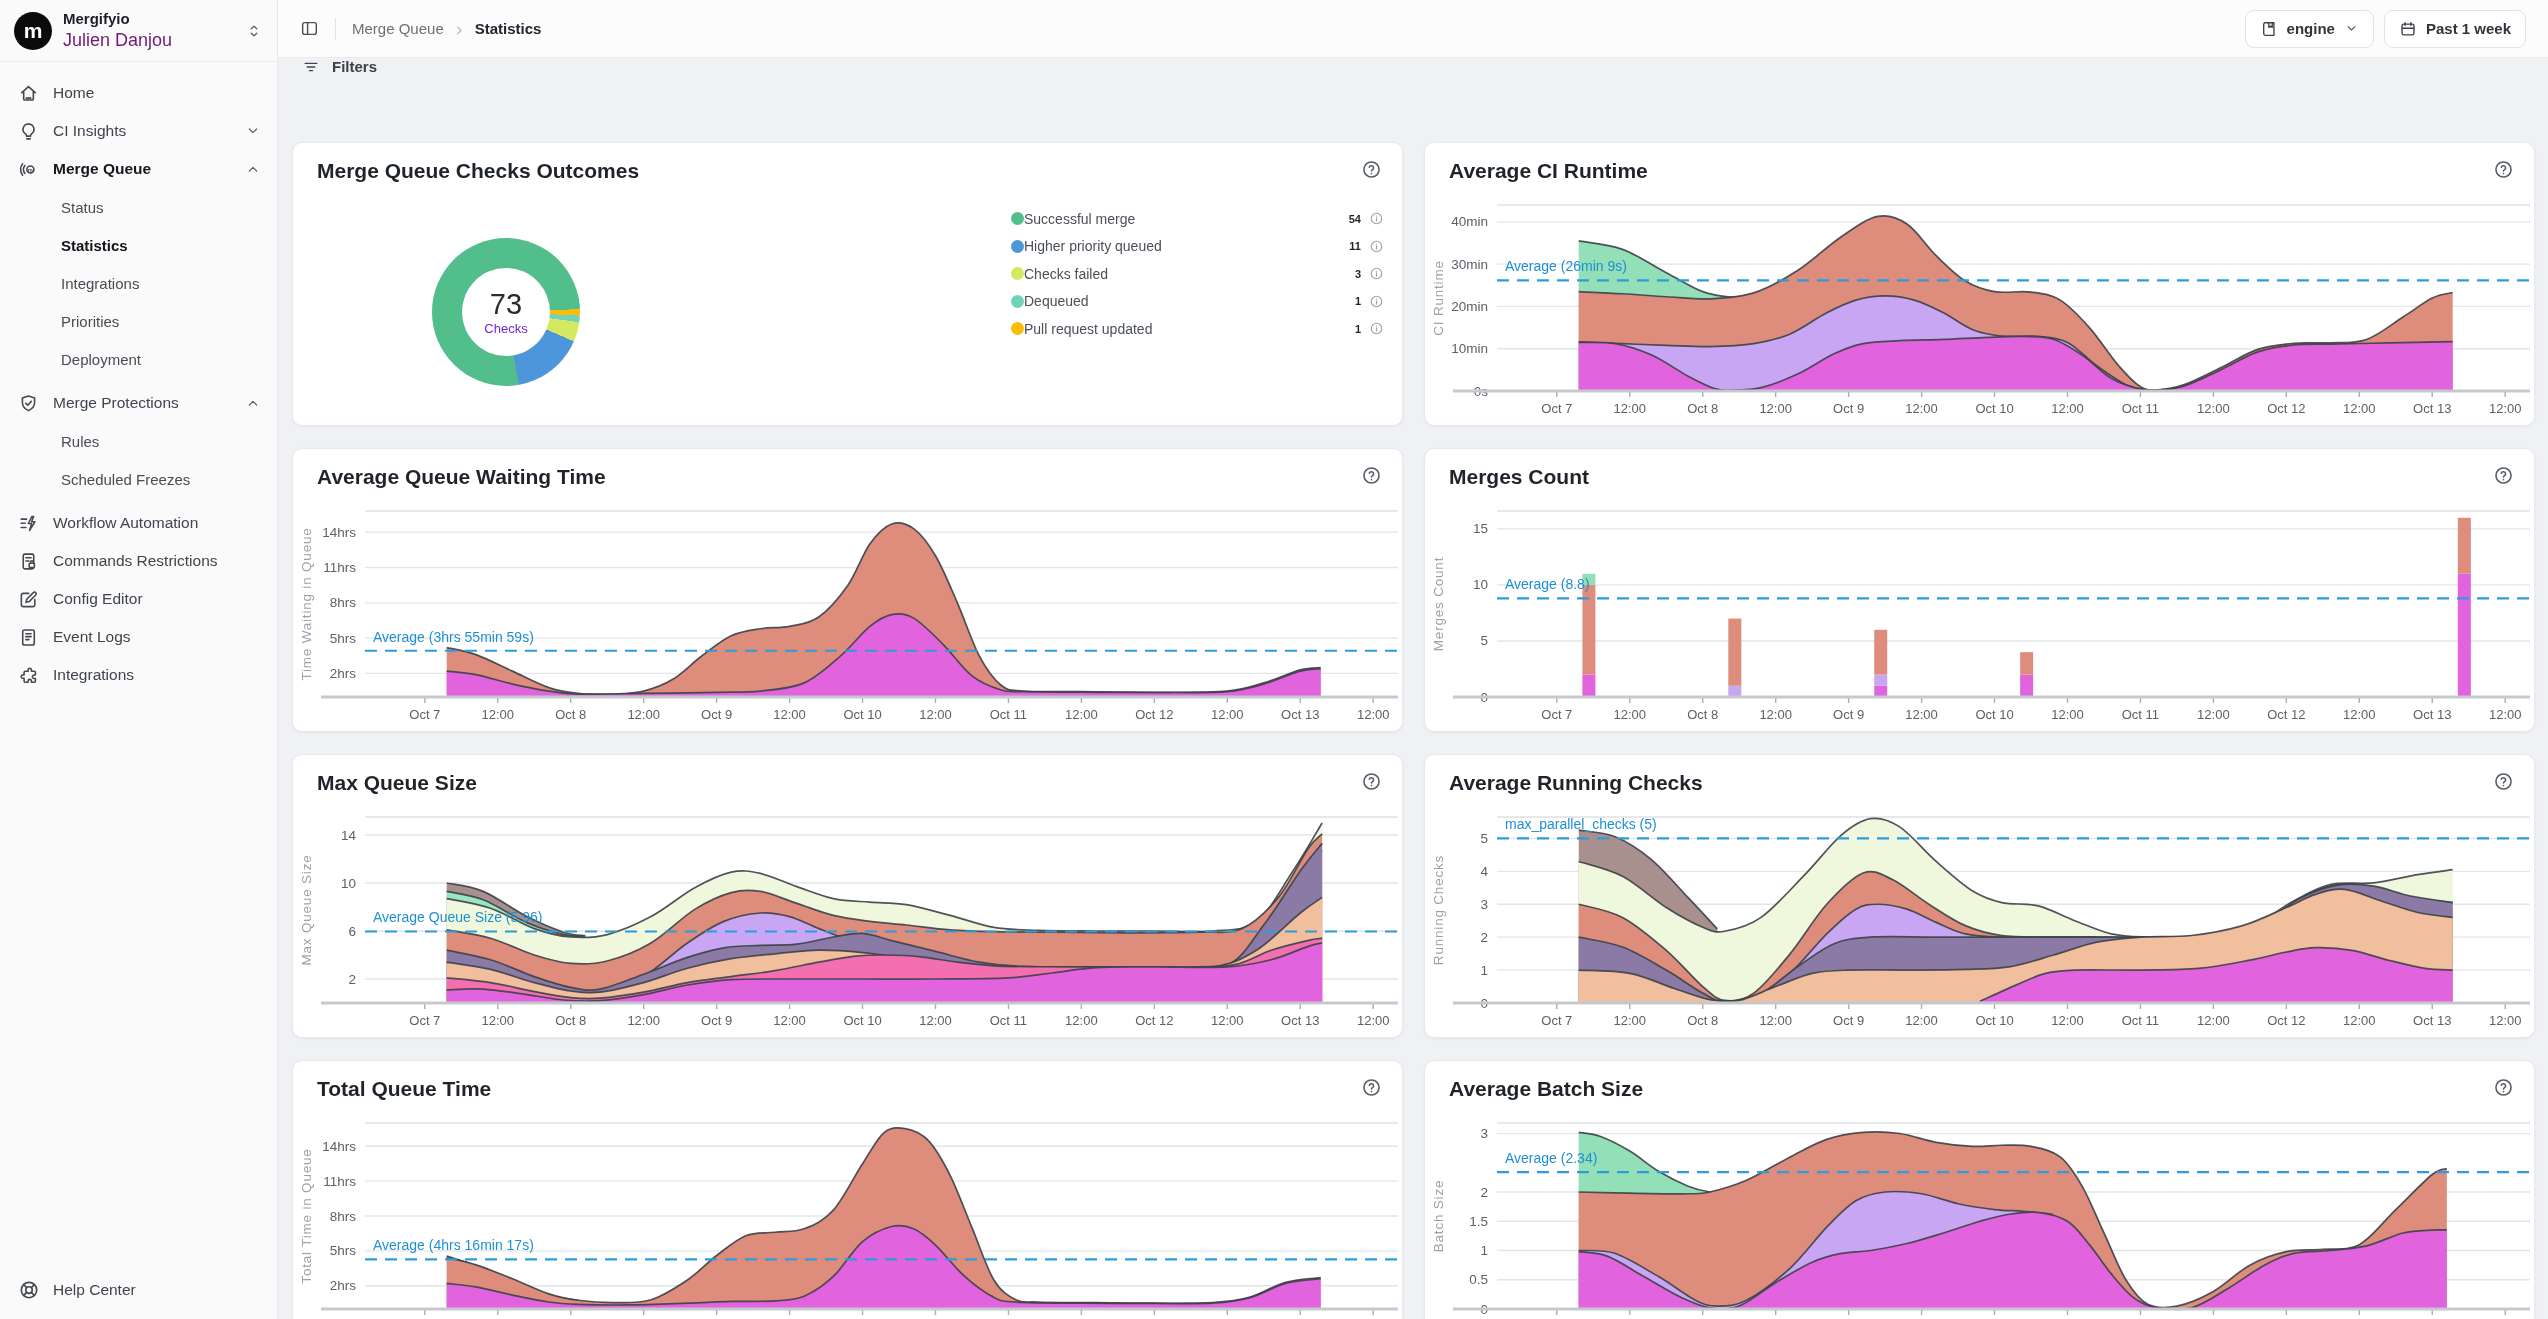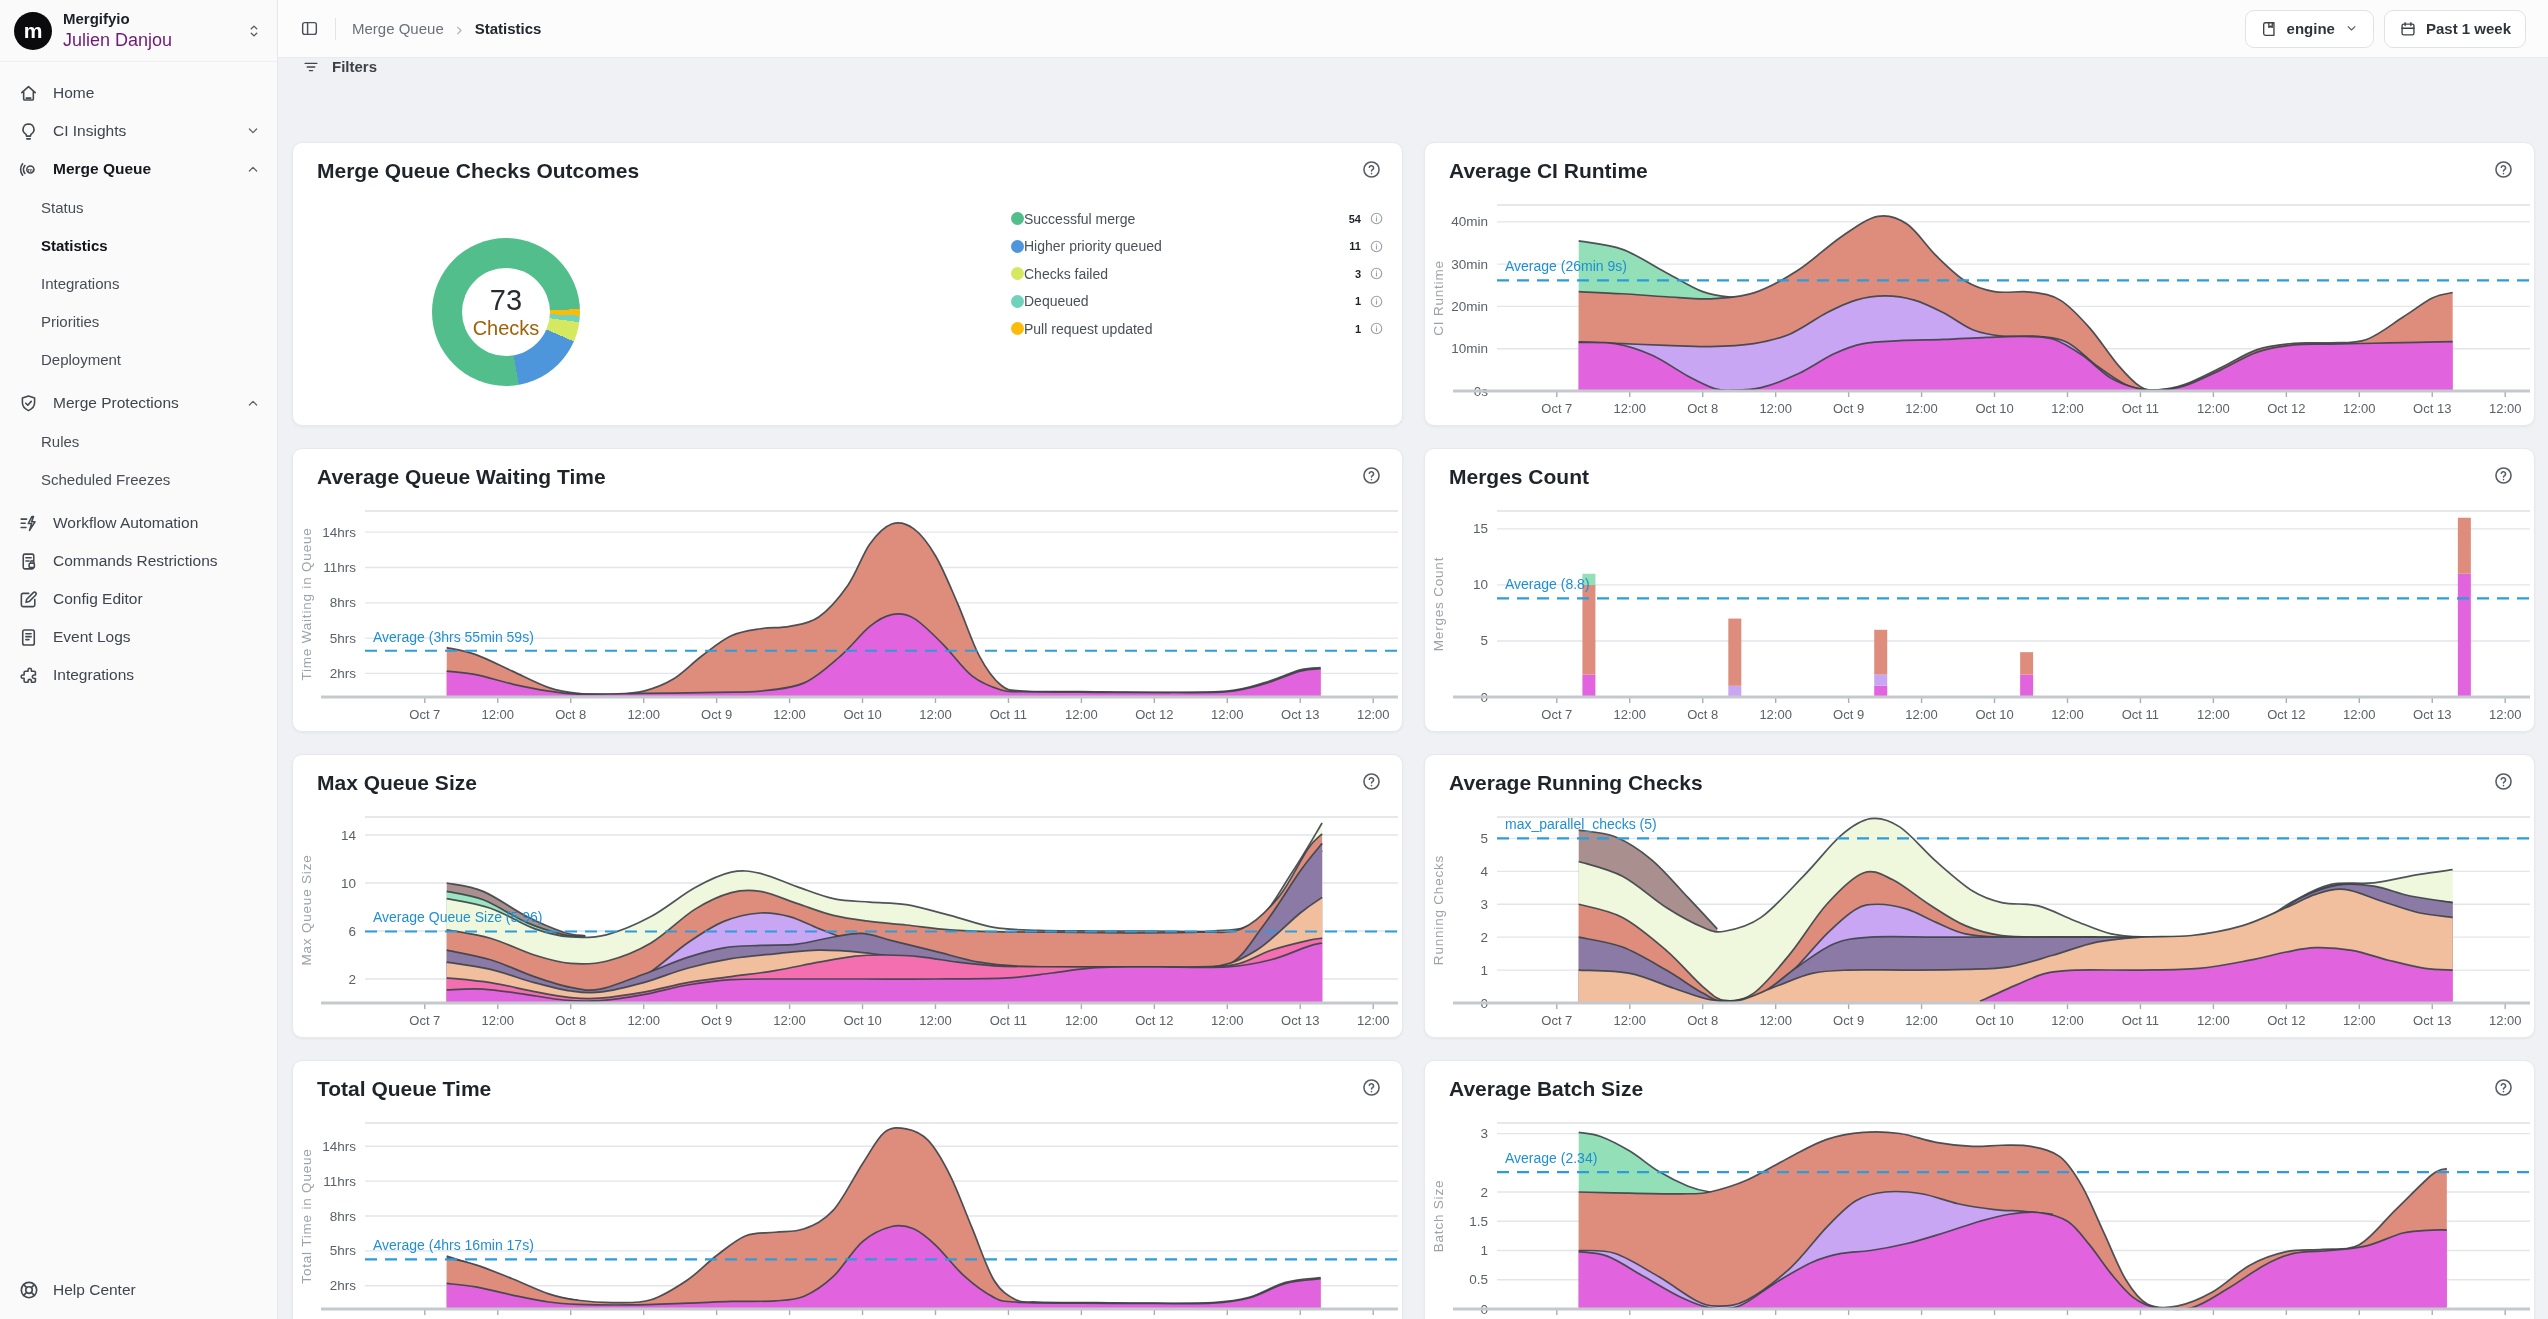--- a/index.html
+++ b/index.html
@@ -11,21 +11,21 @@
   .sb-header { height:62px; display:flex; align-items:center; padding:0 14px; border-bottom:1px solid #EDEEF0; }
   .logo { width:38px; height:38px; border-radius:50%; background:#0B0B0D; color:#fff; display:flex; align-items:center; justify-content:center; font-weight:bold; font-size:21px; flex:0 0 38px; }
   .sb-id { margin-left:11px; flex:1; min-width:0; }
   .sb-org { font-size:15px; font-weight:bold; color:#1B1F26; line-height:1.25; }
   .sb-user { font-size:18px; color:#701a75; line-height:1.25; }
   .sb-updown { width:18px; height:18px; color:#555B63; }
   nav { padding:12px 0 0 0; }
   .nav-item { display:flex; align-items:center; height:38px; padding:0 16px 0 18px; font-size:15.5px; color:#3F454D; cursor:pointer; }
   .nav-item.gap { margin-top:6px; }
   .nav-item .ni-icon { width:21px; height:21px; margin-right:14px; color:#43494F; flex:0 0 21px; }
-  .nav-item.sub { padding-left:41px; font-size:15px; color:#474D54; }
+  .nav-item.sub { padding-left:41px; font-size:15px; color:#474D54;margin-left:20px; }
   .nav-item.bold { font-weight:bold; color:#15181D; }
   .nav-item.active { font-weight:bold; color:#101318; }
   .nav-item .ni-chevron { margin-left:auto; width:16px; height:16px; color:#595F67; }
   .sb-footer { position:absolute; bottom:18px; left:18px; display:flex; align-items:center; font-size:15.5px; color:#3F454D; cursor:pointer;justify-content:center; }
   .sb-footer .ni-icon { width:22px; height:22px; margin-right:13px; color:#43494F; }
 
   
   .topbar { position:absolute; left:278px; right:0; top:0; height:58px; background:#FCFCFD; border-bottom:1px solid #E9EAEC; display:flex; align-items:center; padding:0 22px; z-index:2; }
   .tb-panel { width:19px; height:19px; color:#4A5056; cursor:pointer; }
   .tb-div { width:1px; height:22px; background:#E2E4E7; margin:0 16px; }
@@ -47,21 +47,21 @@
   .card { background:#fff; border:1px solid #E7E9EC; border-radius:10px; box-shadow:0 1px 3px rgba(20,24,31,0.05); position:relative; }
   .card-title { position:absolute; left:24px; top:16px; font-size:21px; font-weight:bold; color:#1F242B; }
   .help { position:absolute; right:20px; top:16px; width:21px; height:21px; color:#585E66; cursor:pointer; }
   .chart { position:absolute; left:2px; right:4px; top:46px; height:232px; }
   .chart text { font-family:"Liberation Sans", sans-serif; }
 
   
   .donut { position:absolute; left:139px; top:95px; width:148px; height:148px; border-radius:50%; }
   .donut-hole { position:absolute; inset:30px; background:#fff; border-radius:50%; display:flex; flex-direction:column; align-items:center; justify-content:center; }
   .donut-val { font-size:29px; font-weight:400; color:#272C33; }
-  .donut-lab { font-size:20px; color:#a16207; margin-top:0; }
+  .donut-lab { font-size:13px; color:#6d28d9; margin-top:0; }
   .legend { position:absolute; left:718px; top:62px; right:18px; }
   .legend-row { display:flex; align-items:center; height:27.5px; cursor:pointer; }
   .lg-dot { width:13px; height:13px; border-radius:50%; flex:0 0 13px; }
   .lg-label { font-size:14px; color:#4A5058; margin-left:0; }
   .lg-val { margin-left:auto; font-size:11px; font-weight:bold; color:#1E2329; }
   .lg-info { width:15px; height:15px; color:#9BA0A7; margin-left:8px; }
   .ic svg, .ni-icon svg, .ni-chevron svg, .help svg, .lg-info svg, .bi svg, .bc svg, .fi svg, .tb-panel svg, .sb-updown svg, .crumb-sep svg { width:100%; height:100%; display:block; }
 </style>
 </head>
 <body>

